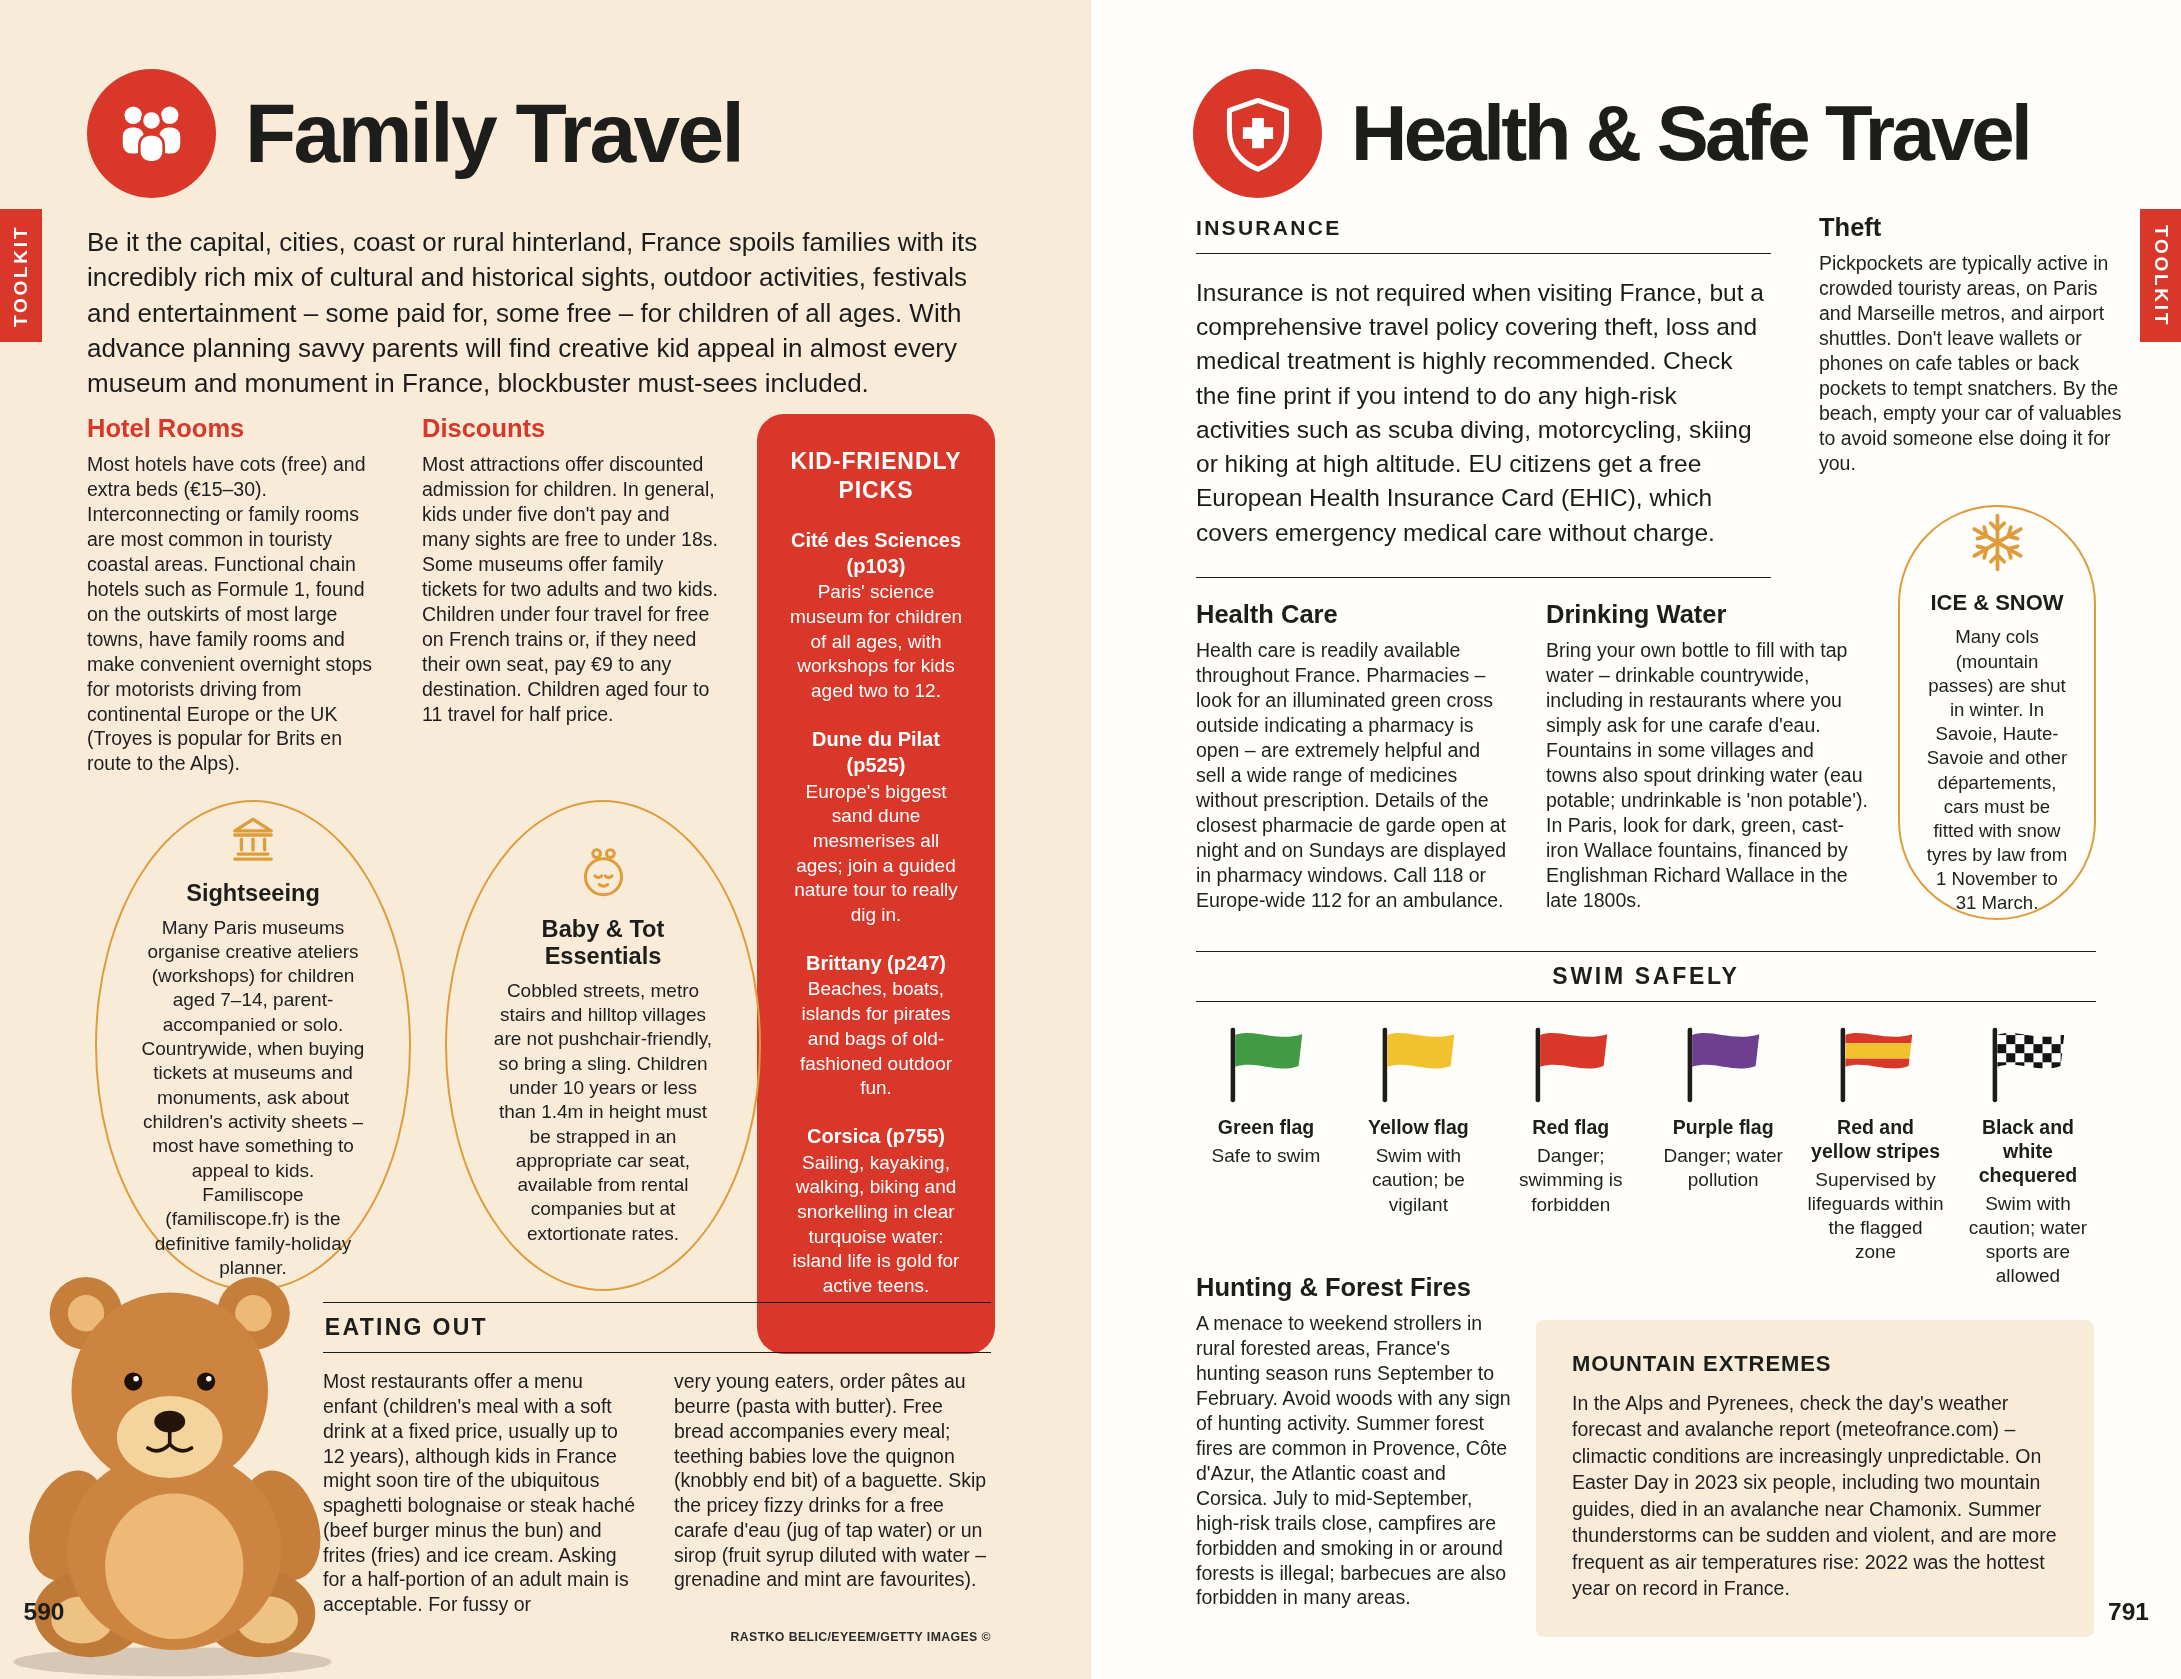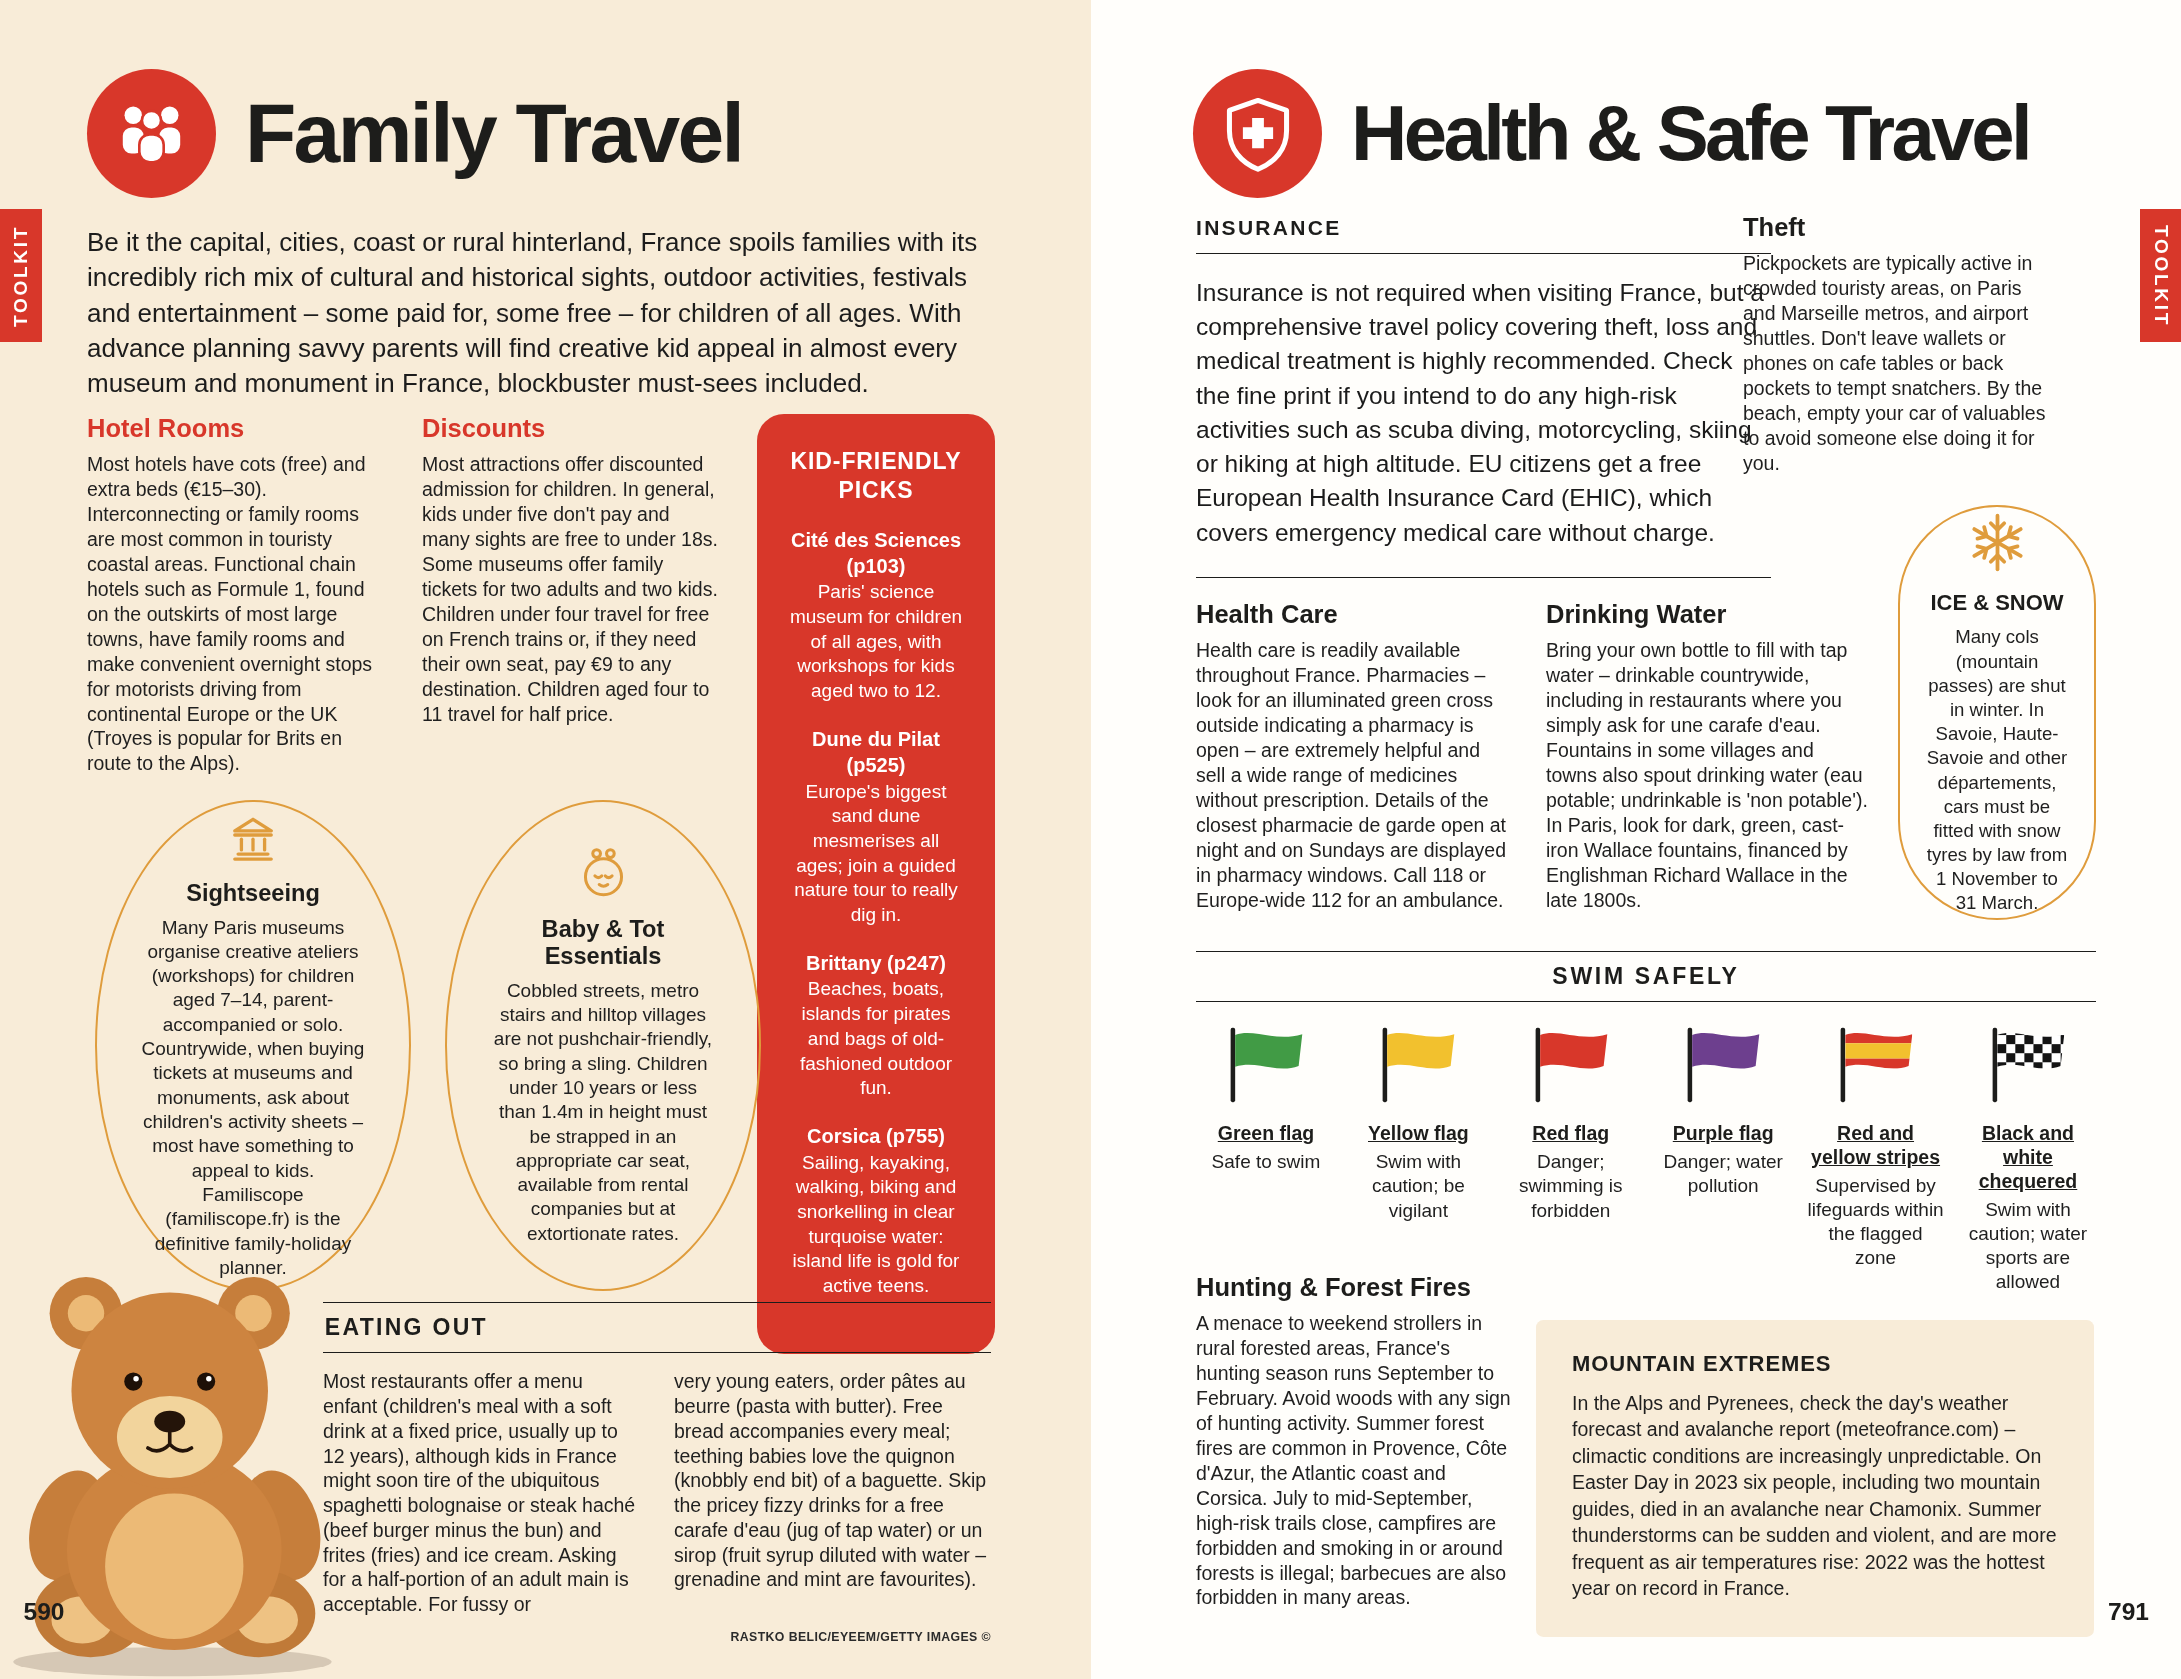--- a/index.html
+++ b/index.html
@@ -82,21 +82,21 @@
              display:flex; flex-direction:column; align-items:center; justify-content:center;
              text-align:center; padding:31px 23.6px; }
   .ice-oval h3{ font-size:22px; font-weight:700; color:var(--ink); margin:11px 0 9px; }
   .ice-oval p{ font-size:18.6px; line-height:1.3; }
 
   .swim-head{ position:absolute; left:1196px; top:951px; width:900px; text-align:center;
               border-top:1.8px solid var(--ink); border-bottom:1.8px solid var(--ink);
               padding:11px 0; font-size:23px; font-weight:700; letter-spacing:2.7px; color:var(--ink); }
   .flags{ position:absolute; left:1196px; top:1026px; width:902px; display:flex; justify-content:space-between; }
   .flag-cell{ width:140px; display:flex; flex-direction:column; align-items:center; text-align:center; }
-  .flag-name{ margin-top:15px; font-size:19.5px; font-weight:700; line-height:1.22; color:var(--ink);text-decoration:underline; }
+  .flag-name{ margin-top:9px; font-size:19.5px; font-weight:700; line-height:1.22; color:var(--ink); }
   .flag-desc{ margin-top:4.5px; font-size:19px; line-height:1.27; }
 
   .hunting{ position:absolute; left:1196px; top:1273px; width:320px; }
   .mtn-box{ position:absolute; left:1536px; top:1320px; width:558px; background:var(--cream);
             border-radius:7.3px; padding:31px 36px 35px; }
   .mtn-box h3{ font-size:22px; font-weight:700; letter-spacing:0.9px; color:var(--ink); margin-bottom:12.7px; }
   .mtn-box p{ font-size:19.5px; line-height:1.36; }
 </style>
 </head>
 <body>
@@ -246,21 +246,21 @@
         </svg>
       </div>
       <div class="pg-title t-right">Health &amp; Safe Travel</div>
     </div>
 
     <div class="ins" style="left:105px;">
       <div class="rule-head">INSURANCE</div>
       <p class="ins-body">Insurance is not required when visiting France, but a comprehensive travel policy covering theft, loss and medical treatment is highly recommended. Check the fine print if you intend to do any high-risk activities such as scuba diving, motorcycling, skiing or hiking at high altitude. EU citizens get a free European Health Insurance Card (EHIC), which covers emergency medical care without charge.</p>
     </div>
 
-    <div class="theft" style="left:652px;">
+    <div class="theft" style="left:728px;">
       <div class="h-bold">Theft</div>
       <p class="body-sm">Pickpockets are typically active in crowded touristy areas, on Paris and Marseille metros, and airport shuttles. Don't leave wallets or phones on cafe tables or back pockets to tempt snatchers. By the beach, empty your car of valuables to avoid someone else doing it for you.</p>
     </div>
 
     <div class="healthcare" style="left:105px;">
       <div class="h-bold">Health Care</div>
       <p class="body-sm">Health care is readily available throughout France. Pharmacies – look for an illuminated green cross outside indicating a pharmacy is open – are extremely helpful and sell a wide range of medicines without prescription. Details of the closest pharmacie de garde open at night and on Sundays are displayed in pharmacy windows. Call 118 or Europe-wide 112 for an ambulance.</p>
     </div>
 
     <div class="drinking" style="left:455px;">

